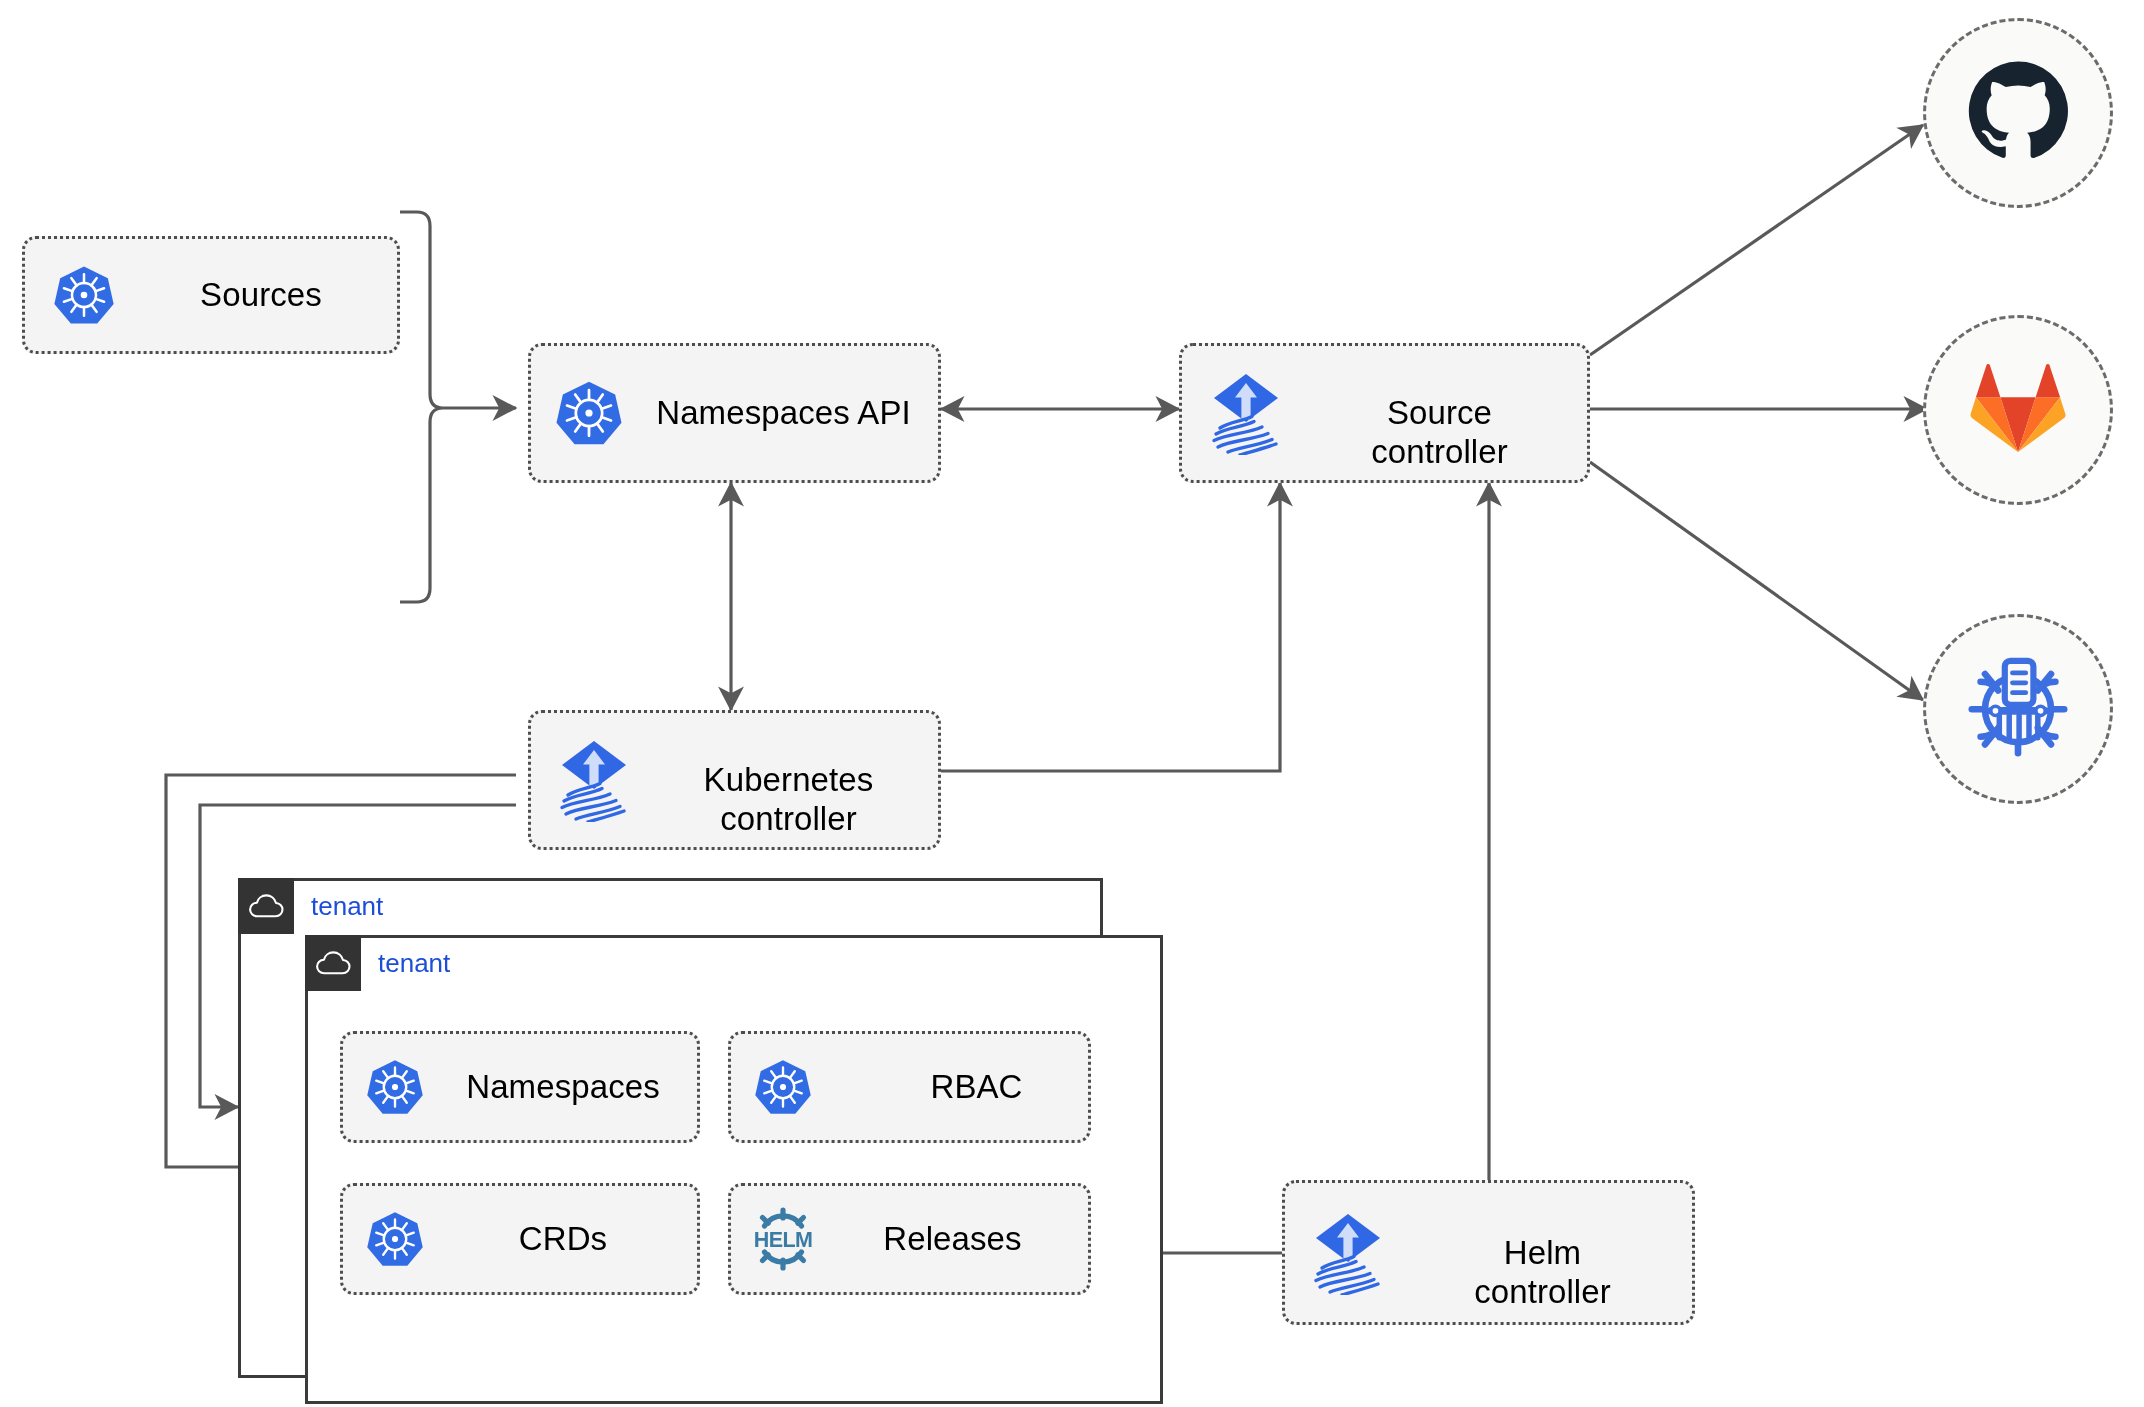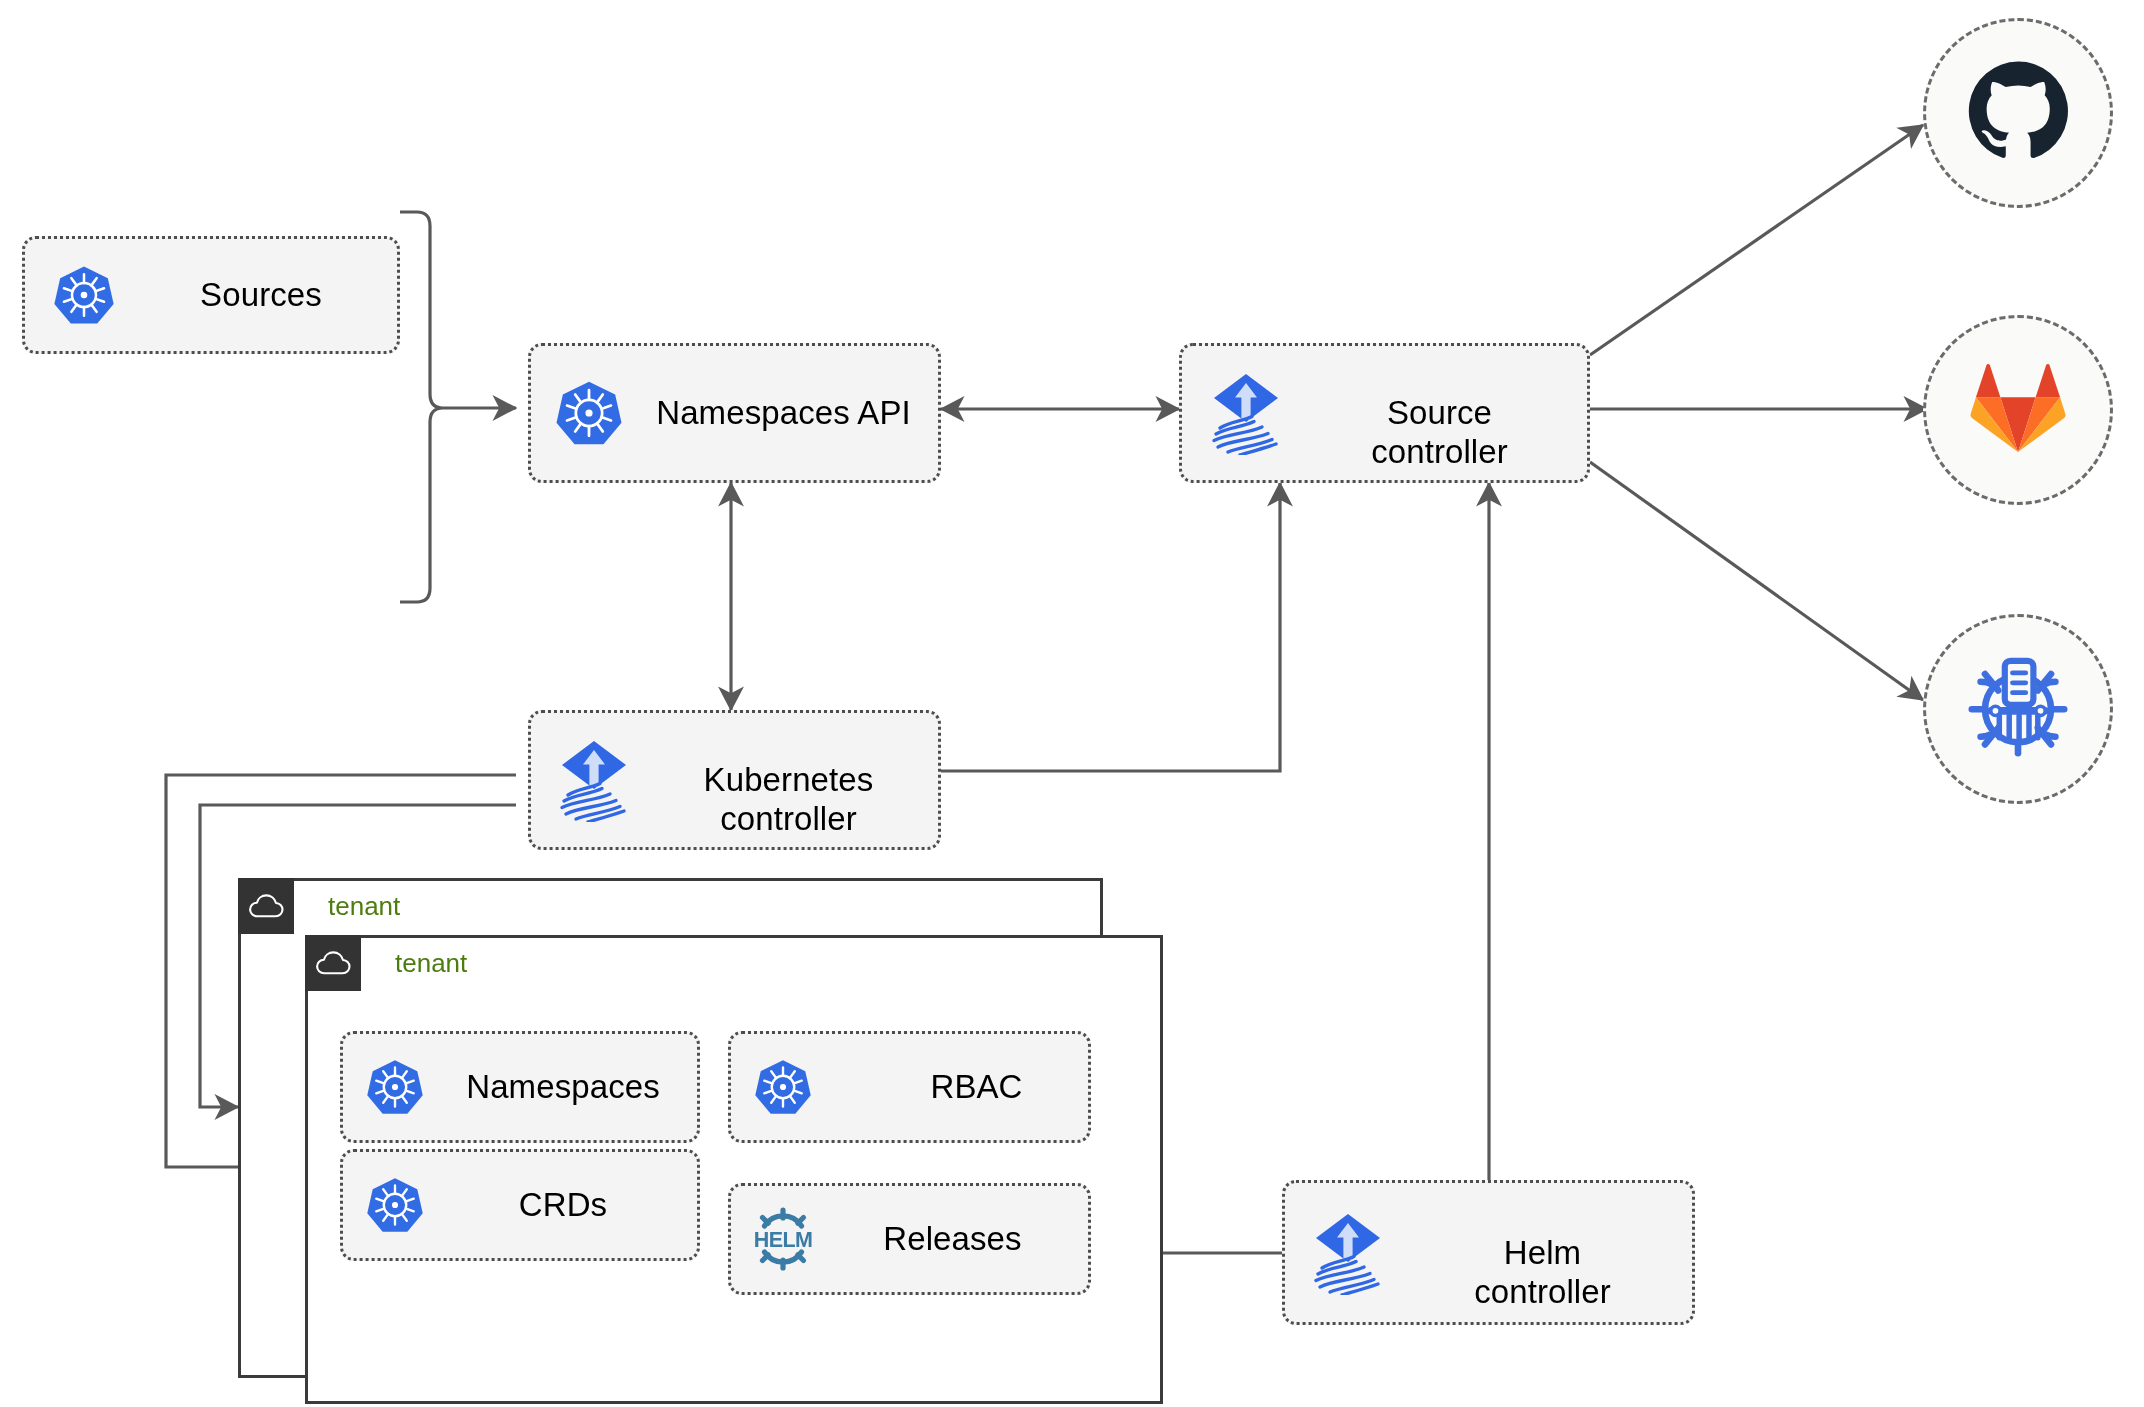--- a/index.html
+++ b/index.html
@@ -34,21 +34,21 @@
   }
   .tenant .bar{
     position:absolute;left:-3px;top:-3px;height:56px;
     display:flex;align-items:center;
   }
   .tenant .badge{
     width:56px;height:56px;background:#333333;
     display:flex;align-items:center;justify-content:center;
   }
   .tenant .tname{
-    color:#4d7c0f;font-size:26px;padding-left:34px;white-space:nowrap;
+    color:#1d4ed8;font-size:26px;padding-left:17px;white-space:nowrap;
   }
 
   
   .circle{
     position:absolute;border-radius:50%;
     background:#fafaf9;border:3px dashed #6b6b6b;
     display:flex;align-items:center;justify-content:center;
     box-sizing:border-box;z-index:4;
   }
 </style>
@@ -229,21 +229,21 @@
           <circle cx="32" cy="32" r="12.4"></circle>
           <path d="M32 10.5 V19.6 M32 44.4 V53.5 M11.3 25 L19.9 28 M44.1 36 L52.7 39 M11.3 39 L19.9 36 M44.1 28 L52.7 25
                    M19 14.6 L24.5 22.2 M39.5 41.8 L45 49.4 M19 49.4 L24.5 41.8 M39.5 22.2 L45 14.6"></path>
         </g>
         <circle cx="32" cy="32" r="3.4" fill="#ffffff"></circle>
       </svg>
     </div>
     <div class="lbl">RBAC</div>
   </div>
 
-  <div class="card" style="left:340px;top:1149px;width:360px;height:112px;">
+  <div class="card" style="left:340px;top:1183px;width:360px;height:112px;">
     <div class="ic" style="width:104px;">
       <svg width="58" height="58" viewBox="0 0 64 64">
         <path d="M32 2.6 56.6 14.6 62.6 41.2 45.6 61.4 18.4 61.4 1.4 41.2 7.4 14.6Z" fill="#326CE5"></path>
         <g fill="none" stroke="#ffffff" stroke-width="2.6" stroke-linecap="round">
           <circle cx="32" cy="32" r="12.4"></circle>
           <path d="M32 10.5 V19.6 M32 44.4 V53.5 M11.3 25 L19.9 28 M44.1 36 L52.7 39 M11.3 39 L19.9 36 M44.1 28 L52.7 25
                    M19 14.6 L24.5 22.2 M39.5 41.8 L45 49.4 M19 49.4 L24.5 41.8 M39.5 22.2 L45 14.6"></path>
         </g>
         <circle cx="32" cy="32" r="3.4" fill="#ffffff"></circle>
       </svg>

